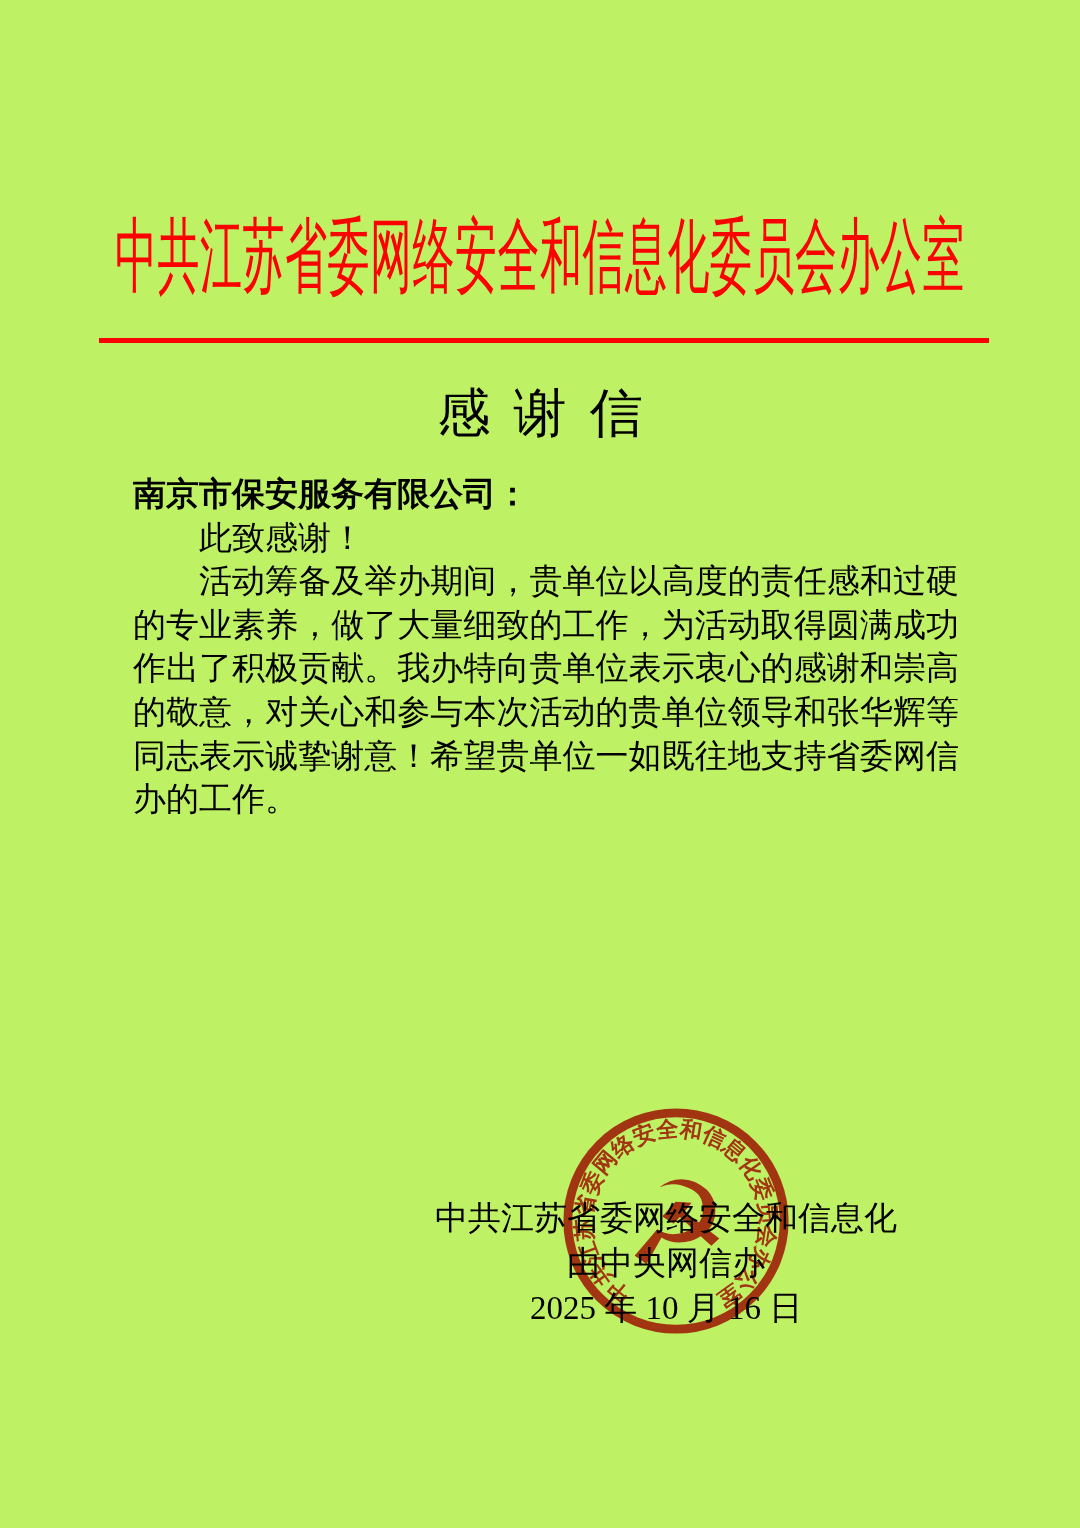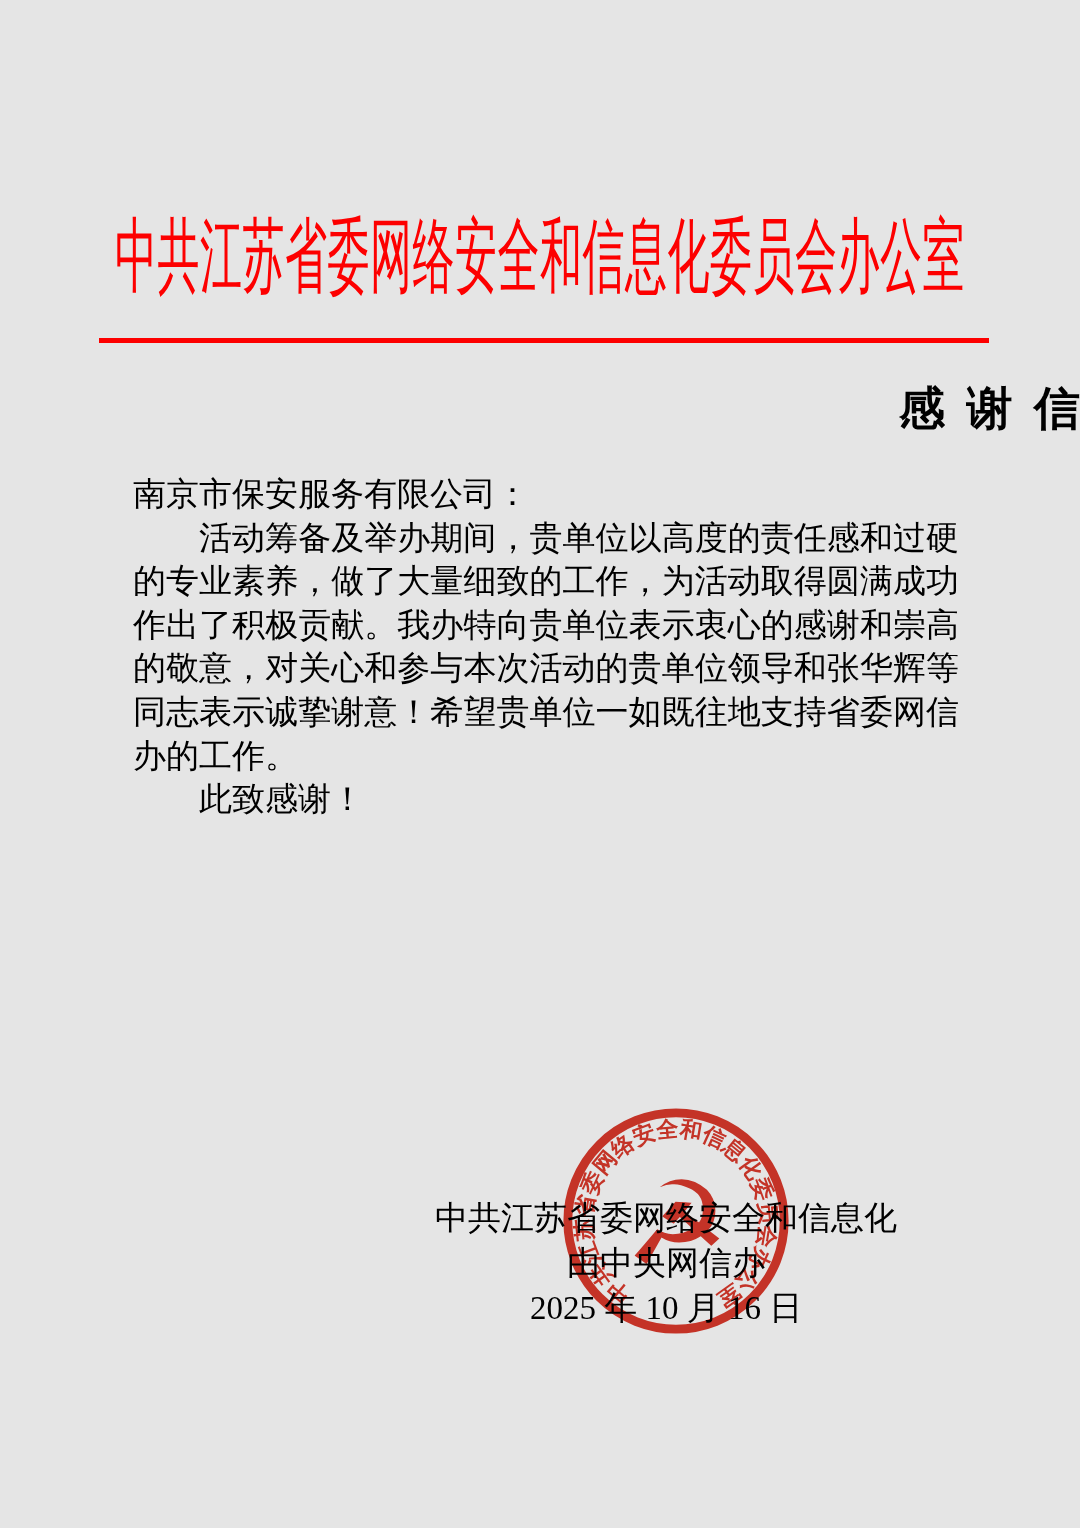--- a/index.html
+++ b/index.html
@@ -4,21 +4,21 @@
 <style>
   html, body {
     margin: 0;
     padding: 0;
     background: #ffffff;
   }
   .page {
     position: relative;
     width: 1080px;
     height: 1528px;
-    background: #e5e5e5;
+    background: #bef264;
     overflow: hidden;
     font-family: "Liberation Serif", "DejaVu Serif", serif;
     color: #000;
   }
   
   .org-title {
     position: absolute;
     top: 216px;
     left: 0;
     width: 100%;
@@ -39,43 +39,44 @@
     width: 890px;
     height: 5px;
     background: #fd0000;
   }
   .letter-title {
     position: absolute;
     top: 383px;
     left: 0;
     width: 100%;
     margin: 0;
-    text-align: right;
-    font-size: 46px;
+    text-align: center;
+    font-size: 53px;
     line-height: 1.15;
-    font-weight: 700;
+    font-weight: 400;
     color: #000;
     word-spacing: 10px;
   }
   .letter-body {
     position: absolute;
     top: 473px;
     left: 133px;
     width: 826px;
     font-size: 33px;
     line-height: 43.6px;
     text-align: justify;
     color: #000;
   }
   .letter-body p {
     margin: 0;
     text-indent: 2em;
   }
   .letter-body p.salutation {
     text-indent: 0;
+    font-weight: bold;
   }
   .signature-block {
     position: absolute;
     top: 1196px;
     left: 375px;
     width: 582px;
     text-align: center;
     font-size: 33px;
     line-height: 45px;
     color: #000;
@@ -107,22 +108,22 @@
 <div class="page">
 
   <div class="org-title">中共江苏省委网络安全和信息化委员会办公室</div>
 
   <div class="red-rule"></div>
 
   <h1 class="letter-title">感 谢 信</h1>
 
   <div class="letter-body">
     <p class="salutation">南京市保安服务有限公司：</p>
+    <p>此致感谢！</p>
     <p>活动筹备及举办期间，贵单位以高度的责任感和过硬的专业素养，做了大量细致的工作，为活动取得圆满成功作出了积极贡献。我办特向贵单位表示衷心的感谢和崇高的敬意，对关心和参与本次活动的贵单位领导和张华辉等同志表示诚挚谢意！希望贵单位一如既往地支持省委网信办的工作。</p>
-    <p>此致感谢！</p>
   </div>
 
   <div class="signature-block">
     <div>中共江苏省委网络安全和信息化</div>
     <div>由中央网信办</div>
     <div>2025 年 10 月 16 日</div>
   </div>
 
   <div class="official-seal">
     <svg viewBox="0 0 240 240" aria-hidden="true">

